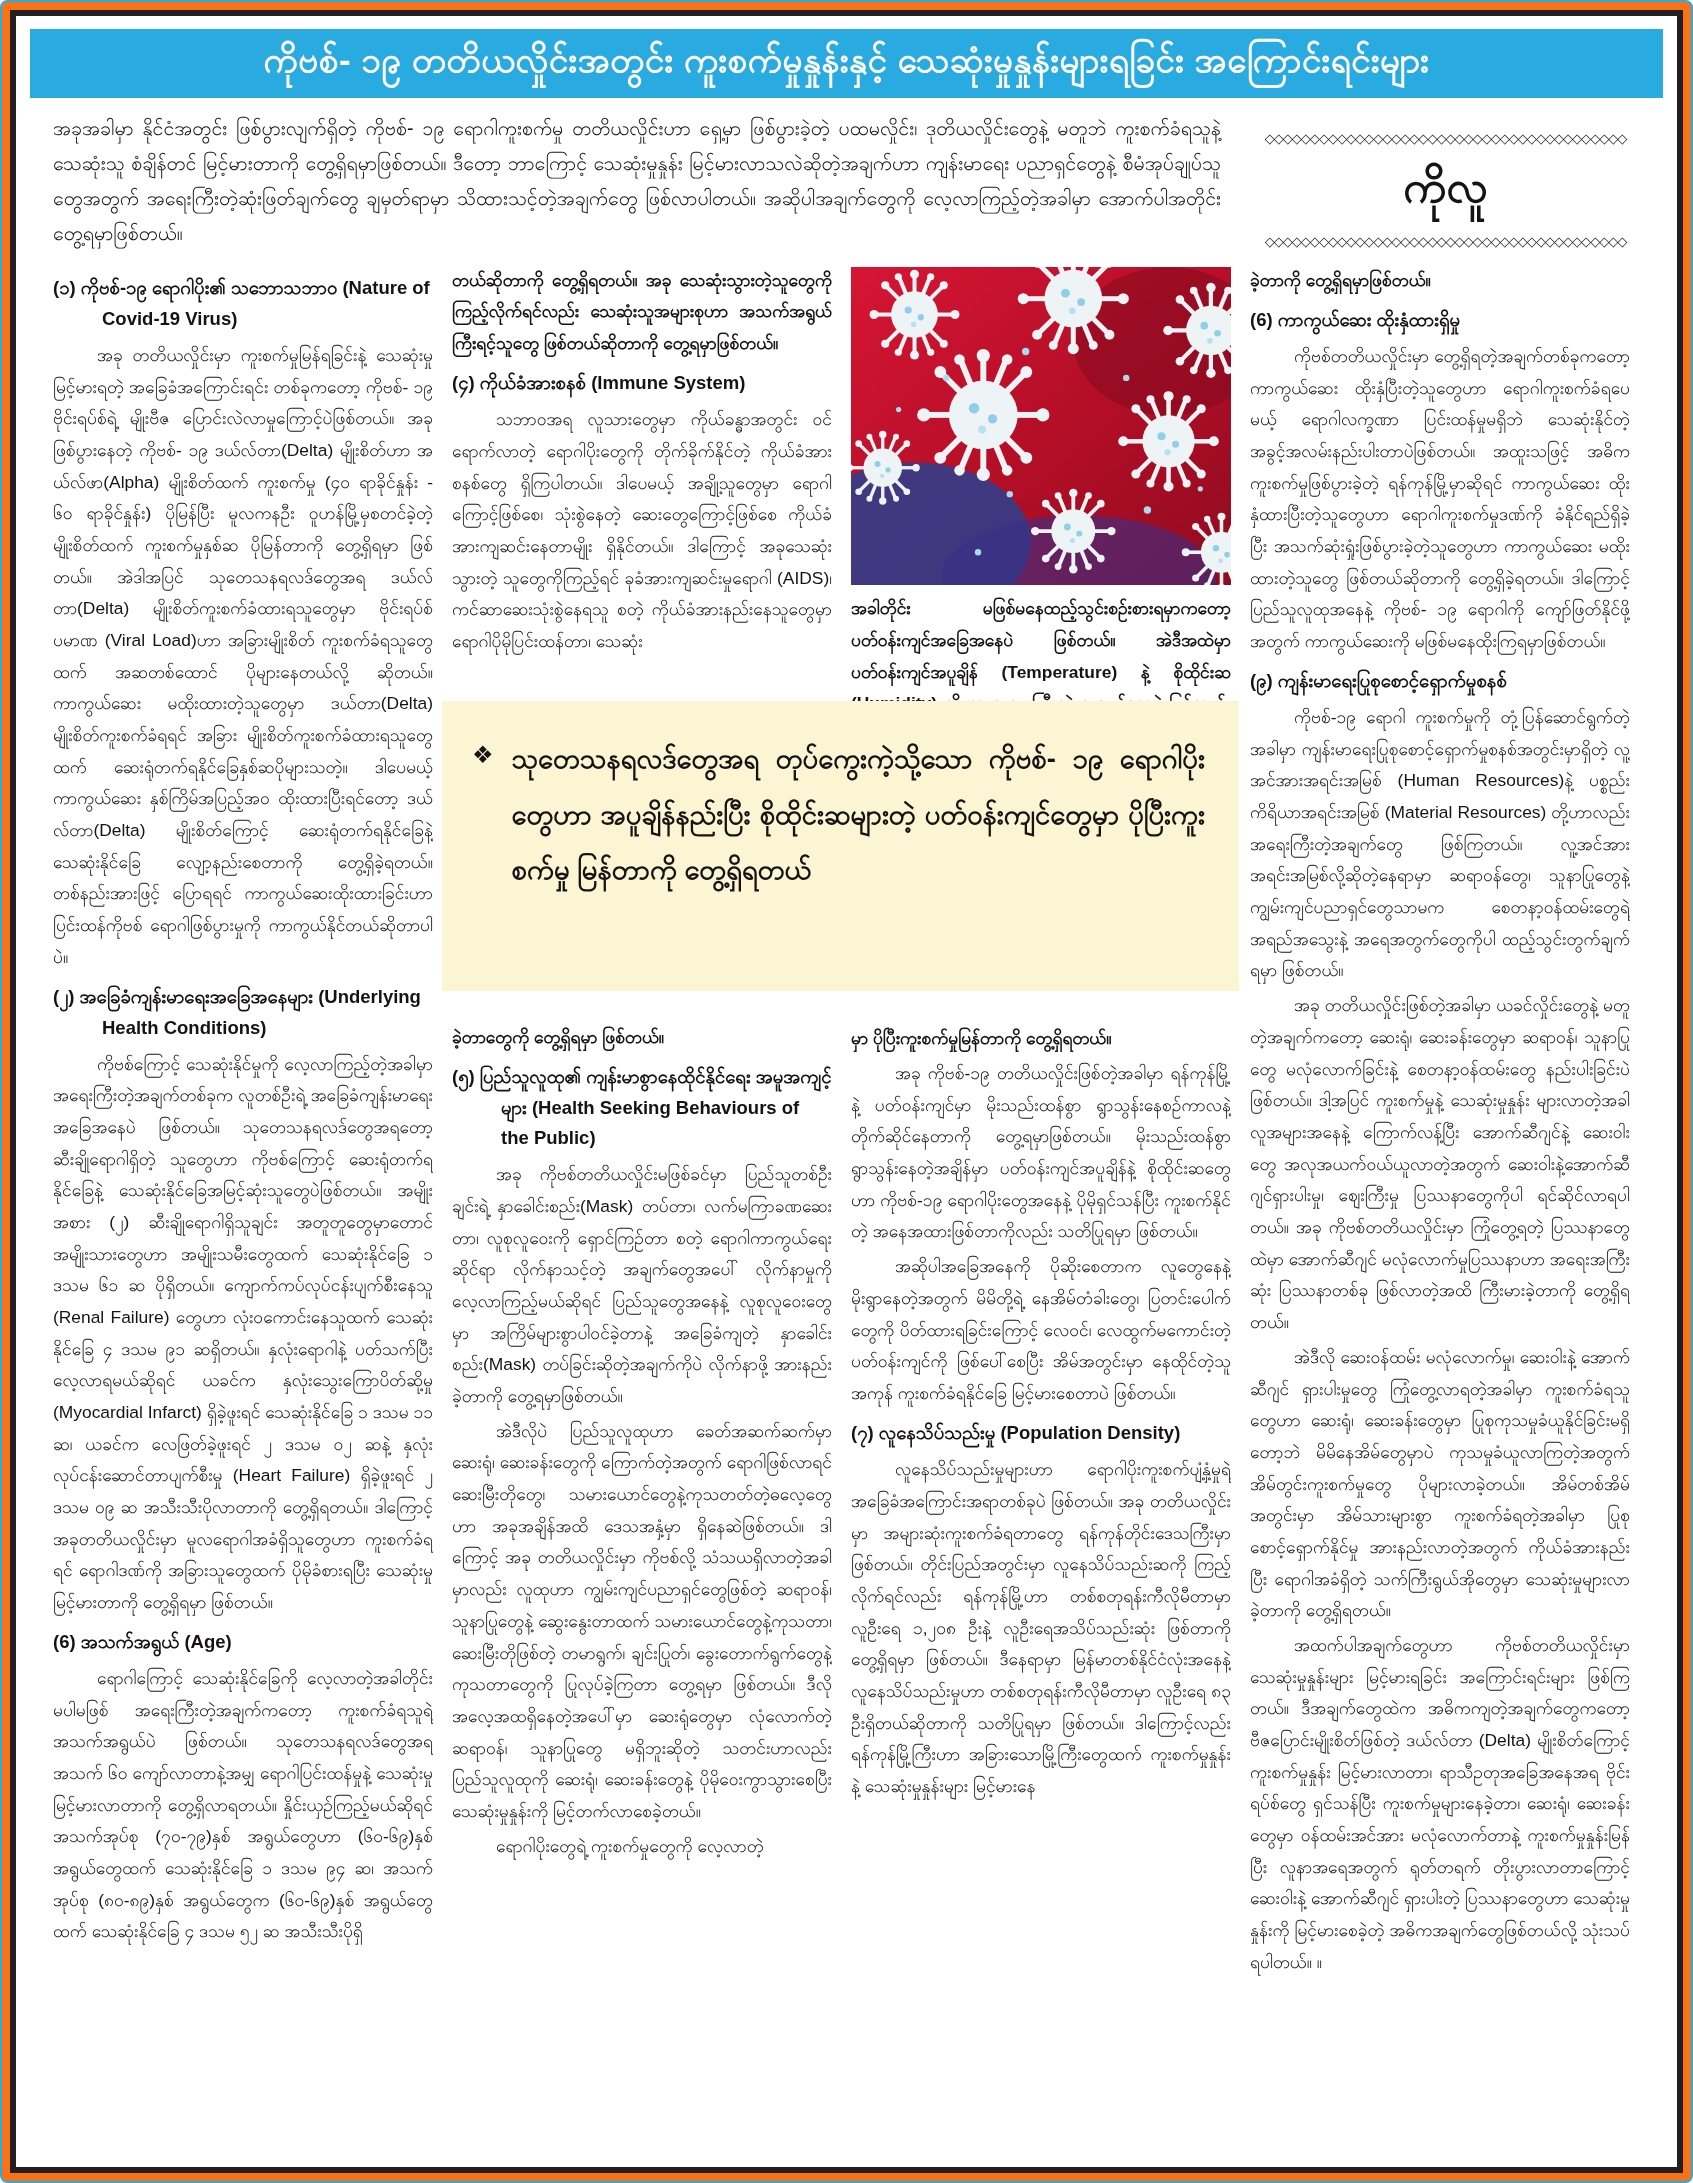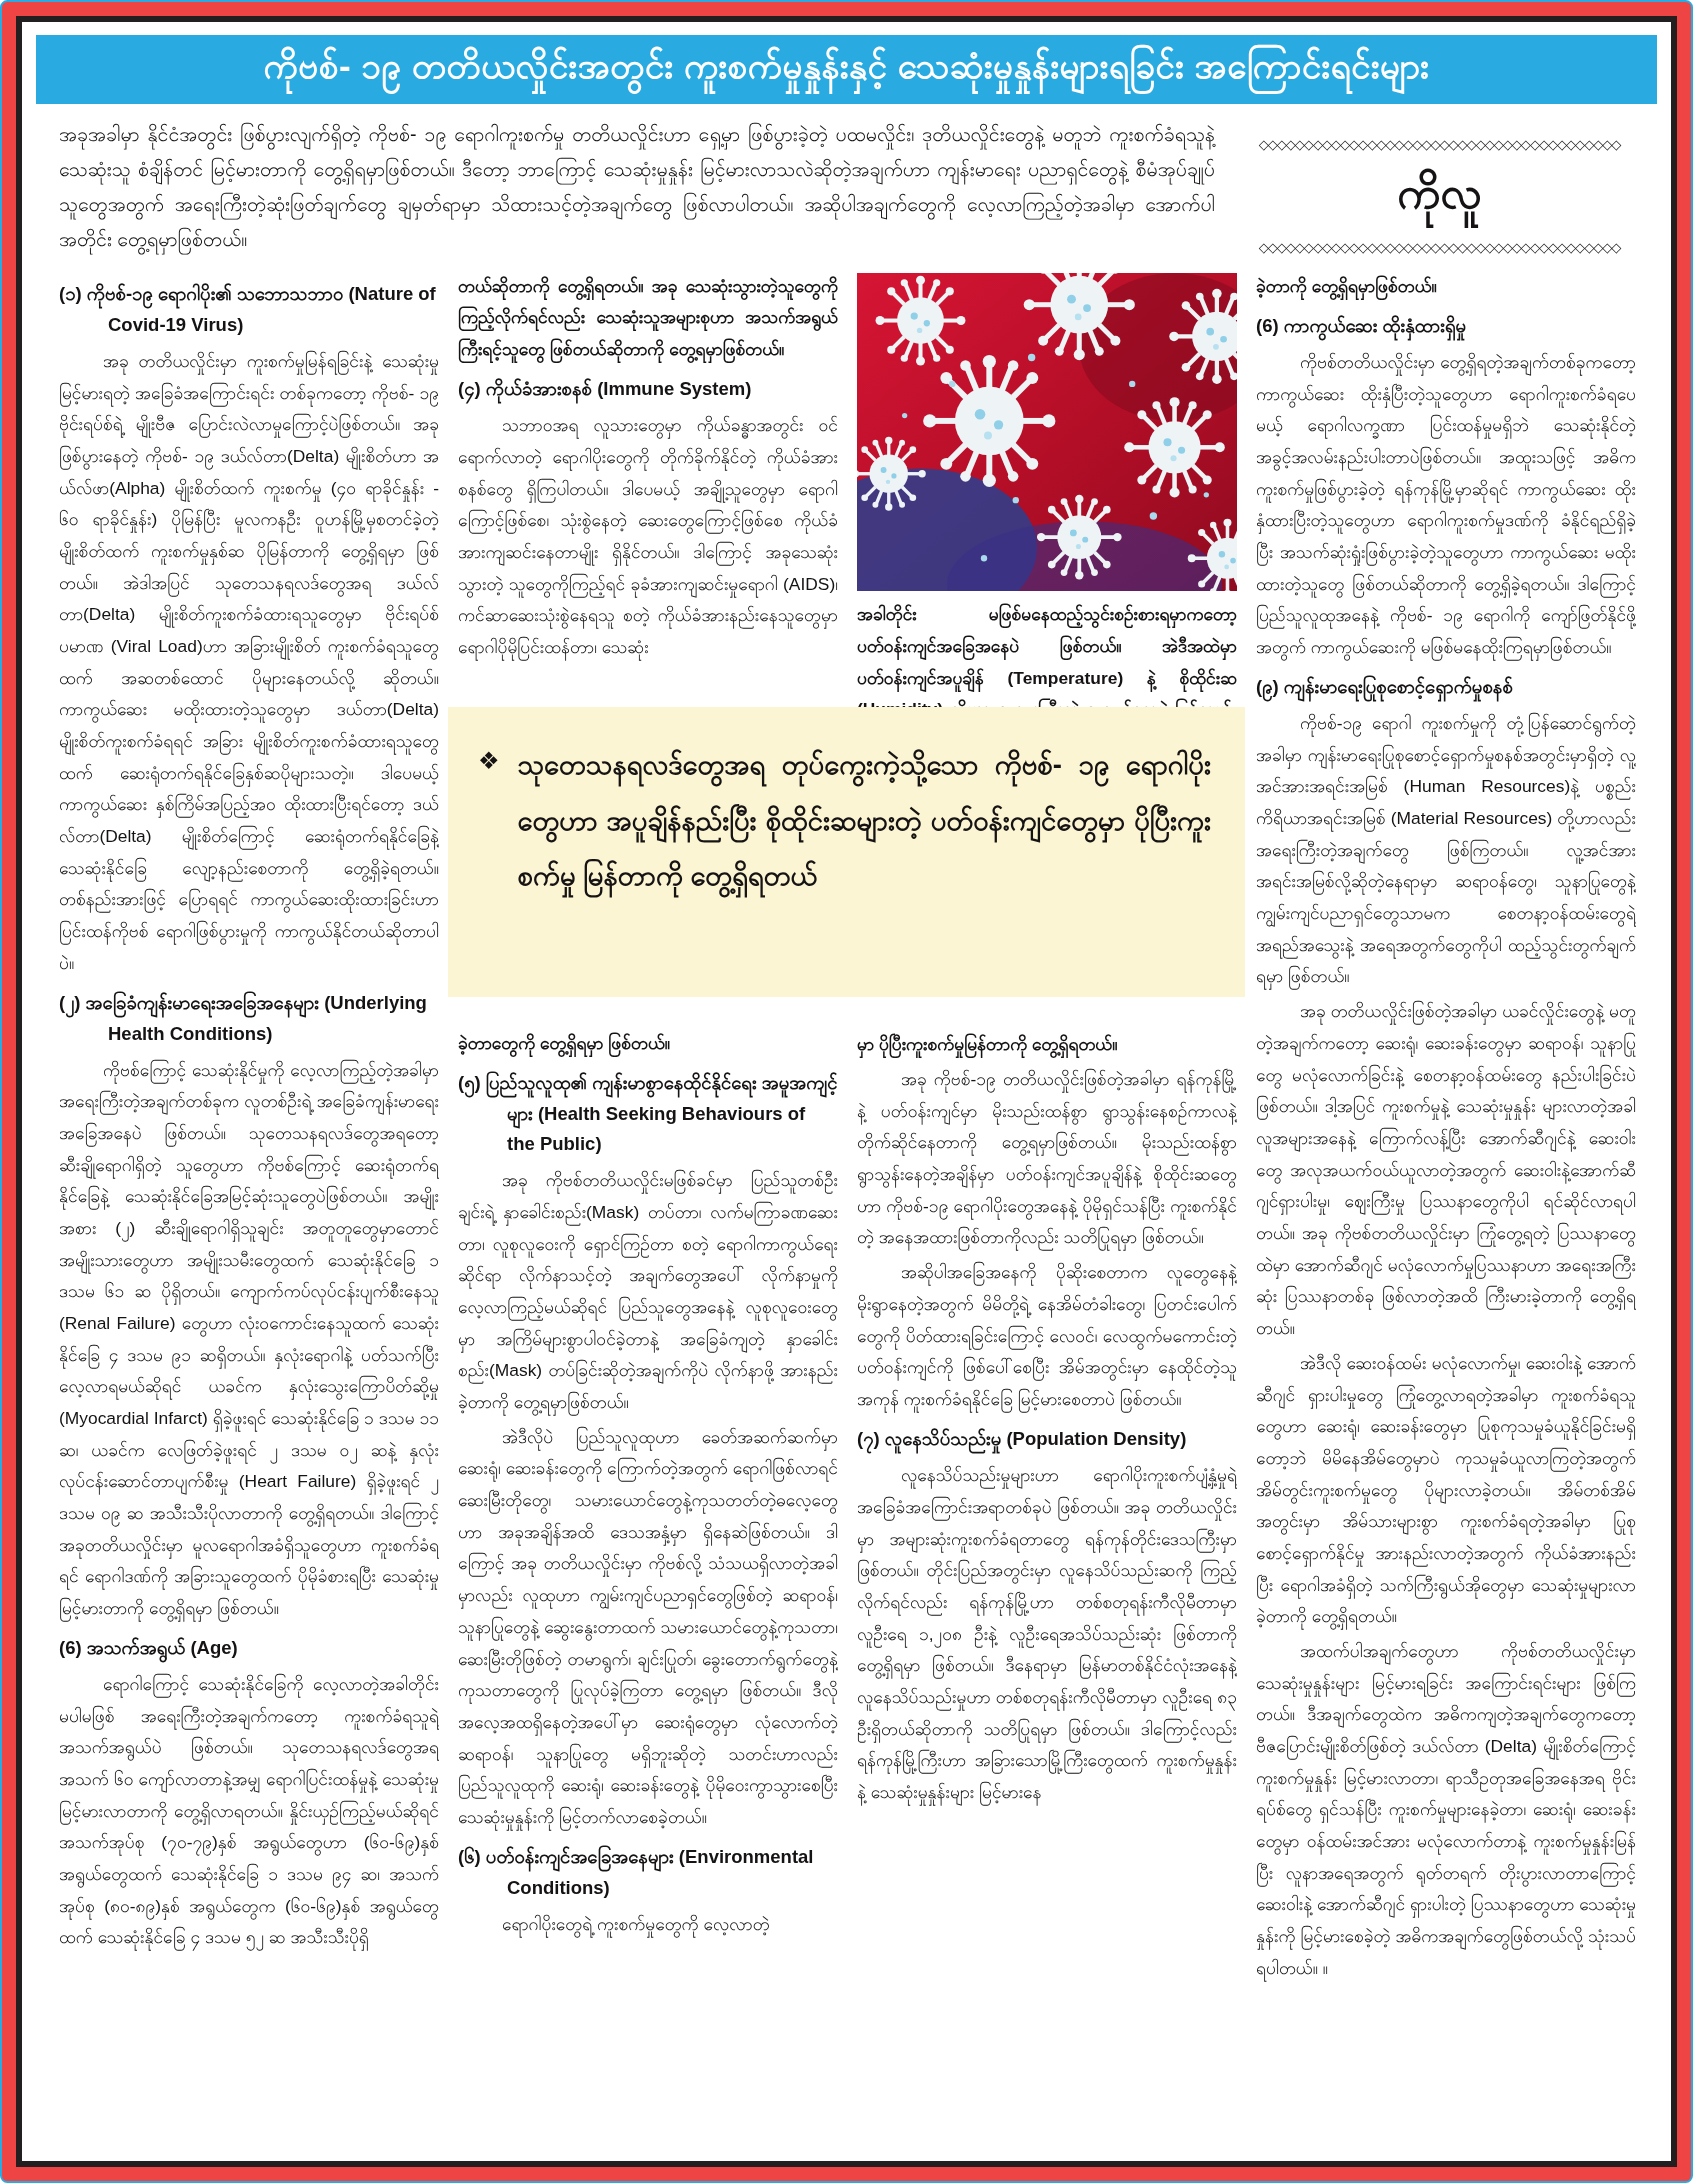--- a/index.html
+++ b/index.html
@@ -1,19 +1,19 @@
 <!DOCTYPE html>
 <html style="font-size:8.5px"><head>
 <meta charset="utf-8">
 <style>
   html,body{margin:0;padding:0;background:#ffffff;}
   .page{
     width:1693px;height:2183px;box-sizing:border-box;
-    border:2.6px solid #29ABE2;border-radius:7.4px;padding:14px;
-    font-family:"Liberation Sans", sans-serif;color:#161314;background:#ef4444;
+    border:2.6px solid #29ABE2;border-radius:7.4px;padding:8px;
+    font-family:"Liberation Sans", sans-serif;color:#161314;background:#f97316;
   }
   .frame{
     box-sizing:border-box;width:100%;height:100%;
     border:6.9px solid #231F20;background:#ffffff;overflow:hidden;
   }
   
   .banner{
     height:69px;margin:12.7px 13.7px 10.6px;background:#29ABE2;
     display:flex;align-items:center;justify-content:center;overflow:hidden;
   }
@@ -87,21 +87,20 @@
         <div class="clipbox c2top">
           <p class="para cont">တယ်ဆိုတာကို တွေ့ရှိရတယ်။ အခု သေဆုံးသွားတဲ့သူတွေကို ကြည့်လိုက်ရင်လည်း သေဆုံးသူအများစုဟာ အသက်အရွယ် ကြီးရင့်သူတွေ ဖြစ်တယ်ဆိုတာကို တွေ့ရမှာဖြစ်တယ်။</p>
           <div class="sec-head">(၄)  ကိုယ်ခံအားစနစ် (Immune System)</div>
           <p class="para">သဘာဝအရ လူသားတွေမှာ ကိုယ်ခန္ဓာအတွင်း ဝင်ရောက်လာတဲ့ ရောဂါပိုးတွေကို တိုက်ခိုက်နိုင်တဲ့ ကိုယ်ခံအားစနစ်တွေ ရှိကြပါတယ်။ ဒါပေမယ့် အချို့သူတွေမှာ ရောဂါကြောင့်ဖြစ်စေ၊ သုံးစွဲနေတဲ့ ဆေးတွေကြောင့်ဖြစ်စေ ကိုယ်ခံအားကျဆင်းနေတာမျိုး ရှိနိုင်တယ်။ ဒါကြောင့် အခုသေဆုံးသွားတဲ့ သူတွေကိုကြည့်ရင် ခုခံအားကျဆင်းမှုရောဂါ (AIDS)၊ ကင်ဆာဆေးသုံးစွဲနေရသူ စတဲ့ ကိုယ်ခံအားနည်းနေသူတွေမှာ ရောဂါပိုမိုပြင်းထန်တာ၊ သေဆုံး</p>
         </div>
         <div class="qgap"></div>
         <p class="para cont">ခဲ့တာတွေကို တွေ့ရှိရမှာ ဖြစ်တယ်။</p>
         <div class="sec-head">(၅)  ပြည်သူလူထု၏ ကျန်းမာစွာနေထိုင်နိုင်ရေး အမူအကျင့်များ (Health Seeking Behaviours of the Public)</div>
         <p class="para">အခု ကိုဗစ်တတိယလှိုင်းမဖြစ်ခင်မှာ ပြည်သူတစ်ဦးချင်းရဲ့ နှာခေါင်းစည်း(Mask) တပ်တာ၊ လက်မကြာခဏဆေးတာ၊ လူစုလူဝေးကို ရှောင်ကြဉ်တာ စတဲ့ ရောဂါကာကွယ်ရေးဆိုင်ရာ လိုက်နာသင့်တဲ့ အချက်တွေအပေါ် လိုက်နာမှုကို လေ့လာကြည့်မယ်ဆိုရင် ပြည်သူတွေအနေနဲ့ လူစုလူဝေးတွေမှာ အကြိမ်များစွာပါဝင်ခဲ့တာနဲ့ အခြေခံကျတဲ့ နှာခေါင်းစည်း(Mask) တပ်ခြင်းဆိုတဲ့အချက်ကိုပဲ လိုက်နာဖို့ အားနည်းခဲ့တာကို တွေ့ရမှာဖြစ်တယ်။</p>
         <p class="para">အဲဒီလိုပဲ ပြည်သူလူထုဟာ ခေတ်အဆက်ဆက်မှာ ဆေးရုံ၊ ဆေးခန်းတွေကို ကြောက်တဲ့အတွက် ရောဂါဖြစ်လာရင် ဆေးမြီးတိုတွေ၊ သမားယောင်တွေနဲ့ကုသတတ်တဲ့ဓလေ့တွေဟာ အခုအချိန်အထိ ဒေသအနှံ့မှာ ရှိနေဆဲဖြစ်တယ်။ ဒါကြောင့် အခု တတိယလှိုင်းမှာ ကိုဗစ်လို့ သံသယရှိလာတဲ့အခါမှာလည်း လူထုဟာ ကျွမ်းကျင်ပညာရှင်တွေဖြစ်တဲ့ ဆရာဝန်၊ သူနာပြုတွေနဲ့ ဆွေးနွေးတာထက် သမားယောင်တွေနဲ့ကုသတာ၊ ဆေးမြီးတိုဖြစ်တဲ့ တမာရွက်၊ ချင်းပြုတ်၊ ခွေးတောက်ရွက်တွေနဲ့ ကုသတာတွေကို ပြုလုပ်ခဲ့ကြတာ တွေ့ရမှာ ဖြစ်တယ်။ ဒီလိုအလေ့အထရှိနေတဲ့အပေါ်မှာ ဆေးရုံတွေမှာ လုံလောက်တဲ့ ဆရာဝန်၊ သူနာပြုတွေ မရှိဘူးဆိုတဲ့ သတင်းဟာလည်း ပြည်သူလူထုကို ဆေးရုံ၊ ဆေးခန်းတွေနဲ့ ပိုမိုဝေးကွာသွားစေပြီး သေဆုံးမှုနှုန်းကို မြင့်တက်လာစေခဲ့တယ်။</p>
-        <div class="sec-head">(၆)  ပတ်ဝန်းကျင်အခြေအနေများ (Environmental Conditions)</div>
         <p class="para">ရောဂါပိုးတွေရဲ့ ကူးစက်မှုတွေကို လေ့လာတဲ့</p>
       </div>
 
       <div class="col">
         <svg class="virus-img" viewBox="0 0 718 602" preserveAspectRatio="none">
           <defs>
             <linearGradient id="bgGrad" x1="0" y1="0" x2="1" y2="1">
               <stop offset="0" stop-color="#d61534"></stop>
               <stop offset="0.55" stop-color="#b30e27"></stop>
               <stop offset="1" stop-color="#8f0b20"></stop>

